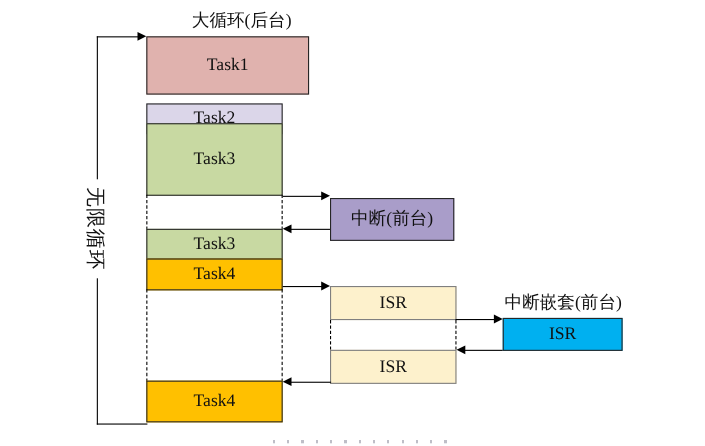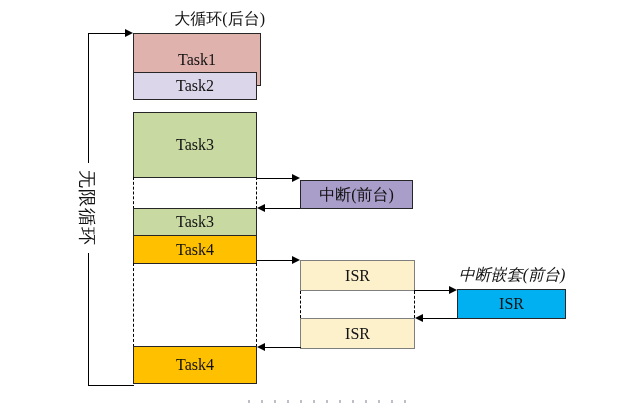--- a/index.html
+++ b/index.html
@@ -49,37 +49,37 @@
   <div class="label" style="left:125px;top:9px;width:140px;text-align:right;">大循环(后台)</div>
 
   <div class="vline" style="left:88px;top:33px;width:1px;height:353px;"></div>
   <div>
     <div class="hline" style="left:88px;top:33px;width:38px;height:1px;"></div>
     <div class="arrow-r" style="left:125px;top:29px;"></div>
   </div>
   <div class="hline" style="left:88px;top:385px;width:46px;height:1px;"></div>
   <div class="loop-label">无限循环</div>
 
-  <div class="box" style="left:133px;top:33px;width:128px;height:53px;background:#e0b2ae;">Task1</div>
-  <div class="box" style="left:133px;top:72px;width:124px;height:28px;background:#dbd6e9;">Task2</div>
+  <div class="box" style="left:133px;top:33px;width:148px;height:53px;background:#e0b2ae;">Task1</div>
+  <div class="box" style="left:133px;top:94px;width:124px;height:28px;background:#dbd6e9;">Task2</div>
   <div class="box" style="left:133px;top:112px;width:124px;height:66px;background:#c8d9a2;">Task3</div>
   <div class="gapbox" style="left:133px;top:177px;width:124px;height:32px;"></div>
   <div class="box" style="left:133px;top:208px;width:124px;height:28px;background:#c8d9a2;">Task3</div>
   <div class="box" style="left:133px;top:235px;width:124px;height:29px;background:#ffc000;">Task4</div>
   <div class="gapbox" style="left:133px;top:263px;width:124px;height:84px;"></div>
   <div class="box" style="left:133px;top:346px;width:124px;height:38px;background:#ffc000;">Task4</div>
 
-  <div class="box" style="left:300px;top:180px;width:113px;height:29px;background:#a99dc9;">中断(前台)</div>
+  <div class="box" style="left:300px;top:180px;width:113px;height:39px;background:#a99dc9;">中断(前台)</div>
 
   <div class="box" style="left:300px;top:260px;width:115px;height:31px;background:#fdf1cc;border-color:#7f7f7f;">ISR</div>
   <div class="dashv" style="left:300px;top:291px;height:27px;"></div>
   <div class="dashv" style="left:414px;top:291px;height:27px;"></div>
   <div class="box" style="left:300px;top:318px;width:115px;height:31px;background:#fdf1cc;border-color:#7f7f7f;">ISR</div>
 
-  <div class="label" style="left:442px;top:265px;width:140px;font-style:italic;">中断嵌套(前台)</div>
+  <div class="label" style="left:442px;top:265px;width:140px;">中断嵌套(前台)</div>
   <div class="box" style="left:457px;top:289px;width:109px;height:30px;background:#00b0f0;">ISR</div>
 
   <div>
     <div class="hline" style="left:257px;top:178px;width:36px;height:1px;"></div>
     <div class="arrow-r" style="left:292px;top:174px;"></div>
   </div>
   <div>
     <div class="hline" style="left:263px;top:208px;width:37px;height:1px;"></div>
     <div class="arrow-l" style="left:257px;top:204px;"></div>
   </div>

